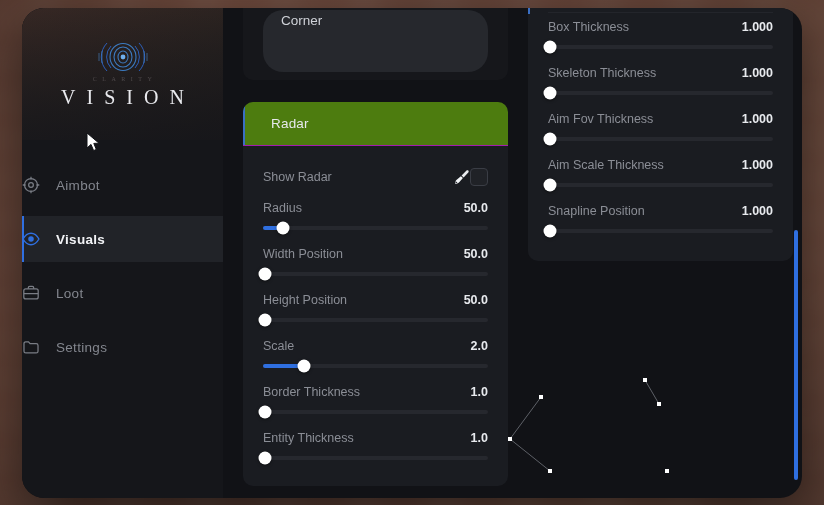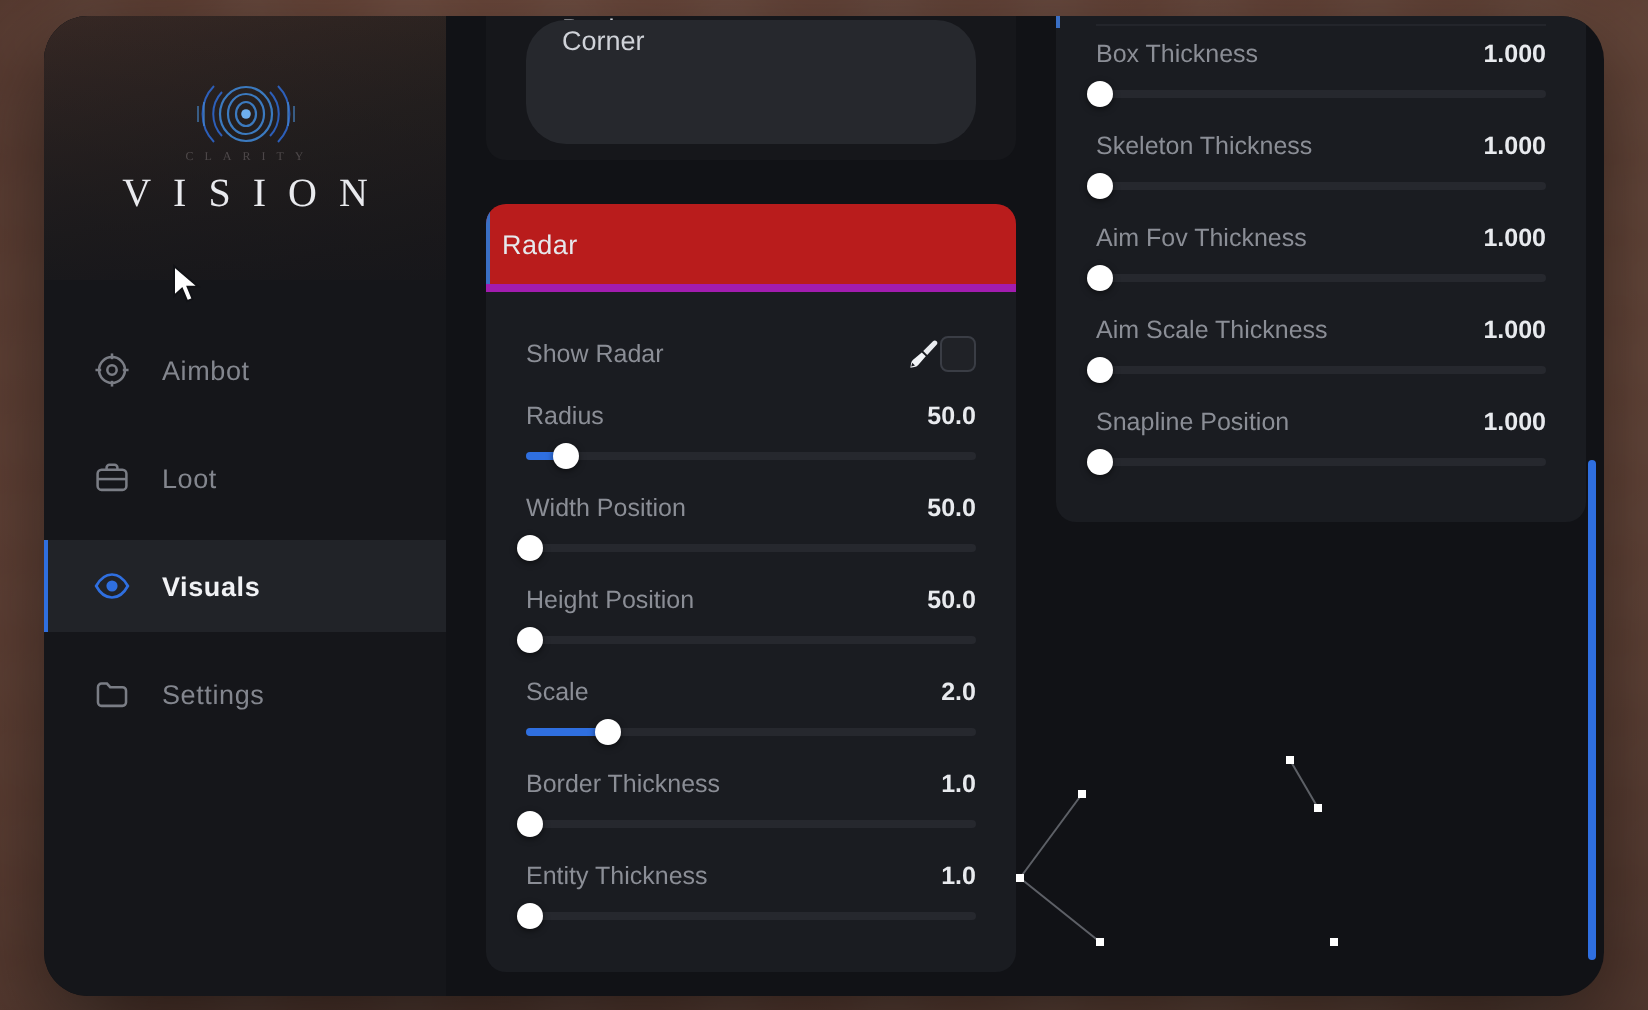--- a/index.html
+++ b/index.html
@@ -65,21 +65,21 @@
   }
   .logo-word {
     position: absolute; left: 0; right: 0; top: 78px; z-index: 2;
     text-align: center; font-size: 20px; letter-spacing: 11px;
     color: #e9eaee; text-indent: 11px; font-weight: 300;
   }
 
   .nav { padding-top: 22px; }
   .nav-item {
     position: relative; height: 46px; display: flex; align-items: center;
-    gap: 16px; padding-left: 25px; cursor: pointer; margin-bottom: 8px;
+    gap: 16px; cursor: pointer; margin-bottom: 8px;
   }
   .nav-item .ic { width: 18px; height: 18px; display:block; color: #7a7d85; flex:0 0 18px;}
   .nav-item .lbl { font-size: 13.5px; color: #83868e; letter-spacing: .3px; }
   .nav-item.active { background: #212328; }
   .nav-item.active::before {
     content: ""; position: absolute; left: 0; top: 0; bottom: 0;
     width: 2px; background: #2f6fe0;
   }
   .nav-item.active .ic { color: #2f6fe0; }
   .nav-item.active .lbl { color: #f1f2f5; font-weight: 600; }
@@ -106,22 +106,22 @@
     font-size: 13.5px; color: #cfd2d8; line-height: 22px;
   }
   .dd-opt.cut { color: #cfd2d8; margin-top: -16px; overflow: hidden; height: 6px; }
 
   .section {
     margin-top: 22px; border-radius: 10px; overflow: hidden;
     background: #1a1c21;
   }
   .section-head {
     position: relative; height: 44px; display: flex; align-items: center;
-    padding-left: 8px; background: #b91c1c;
-    border-bottom: 4px solid #a21caf;
+    padding-left: 28px; background: #4d7c0f;
+    border-bottom: 1px solid #a21caf;
   }
   .section-head::before {
     content: ""; position: absolute; left: 0; top: 0; bottom: 0;
     width: 2px; background: #3a6fc4;
   }
   .section-title { font-size: 13.5px; color: #e6e8ec; letter-spacing: .2px; }
   .section-body { padding: 14px 20px 16px 20px; }
 
   .row-toggle {
     display: flex; align-items: center; height: 34px; 
@@ -213,35 +213,35 @@
           <circle cx="10" cy="10" r="7.2" fill="none" stroke="currentColor" stroke-width="1.4"></circle>
           <circle cx="10" cy="10" r="2.6" fill="none" stroke="currentColor" stroke-width="1.4"></circle>
           <line x1="10" y1="0.8" x2="10" y2="4" stroke="currentColor" stroke-width="1.4"></line>
           <line x1="10" y1="16" x2="10" y2="19.2" stroke="currentColor" stroke-width="1.4"></line>
           <line x1="0.8" y1="10" x2="4" y2="10" stroke="currentColor" stroke-width="1.4"></line>
           <line x1="16" y1="10" x2="19.2" y2="10" stroke="currentColor" stroke-width="1.4"></line>
         </svg>
         <span class="lbl">Aimbot</span>
       </div>
 
+      <div class="nav-item active">
+        <svg class="ic" viewBox="0 0 20 20">
+          <path d="M1.2 10C3.6 5.6 6.7 3.6 10 3.6S16.4 5.6 18.8 10c-2.4 4.4-5.5 6.4-8.8 6.4S3.6 14.4 1.2 10z" fill="none" stroke="currentColor" stroke-width="1.5"></path>
+          <circle cx="10" cy="10" r="3.1" fill="currentColor"></circle>
+        </svg>
+        <span class="lbl">Visuals</span>
+      </div>
+
       <div class="nav-item">
         <svg class="ic" viewBox="0 0 20 20">
           <rect x="2" y="5.4" width="16" height="11.2" rx="2.2" fill="none" stroke="currentColor" stroke-width="1.4"></rect>
           <path d="M7 5.4V4.2A1.6 1.6 0 0 1 8.6 2.6h2.8A1.6 1.6 0 0 1 13 4.2v1.2" fill="none" stroke="currentColor" stroke-width="1.4"></path>
           <line x1="2" y1="10.6" x2="18" y2="10.6" stroke="currentColor" stroke-width="1.4"></line>
         </svg>
         <span class="lbl">Loot</span>
-      </div>
-
-      <div class="nav-item active">
-        <svg class="ic" viewBox="0 0 20 20">
-          <path d="M1.2 10C3.6 5.6 6.7 3.6 10 3.6S16.4 5.6 18.8 10c-2.4 4.4-5.5 6.4-8.8 6.4S3.6 14.4 1.2 10z" fill="none" stroke="currentColor" stroke-width="1.5"></path>
-          <circle cx="10" cy="10" r="3.1" fill="currentColor"></circle>
-        </svg>
-        <span class="lbl">Visuals</span>
       </div>
 
 
       <div class="nav-item">
         <svg class="ic" viewBox="0 0 20 20">
           <path d="M2.2 6.2a2 2 0 0 1 2-2h3l1.8 2h6.8a2 2 0 0 1 2 2v6.4a2 2 0 0 1-2 2H4.2a2 2 0 0 1-2-2z" fill="none" stroke="currentColor" stroke-width="1.4"></path>
         </svg>
         <span class="lbl">Settings</span>
       </div>
 

